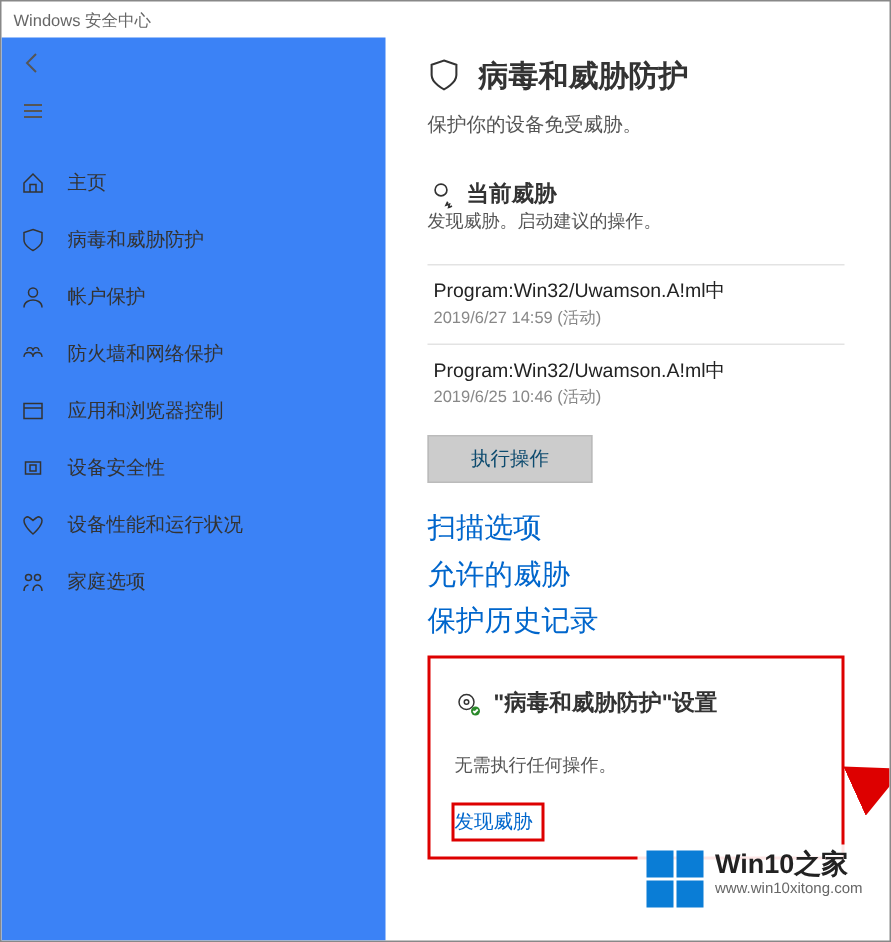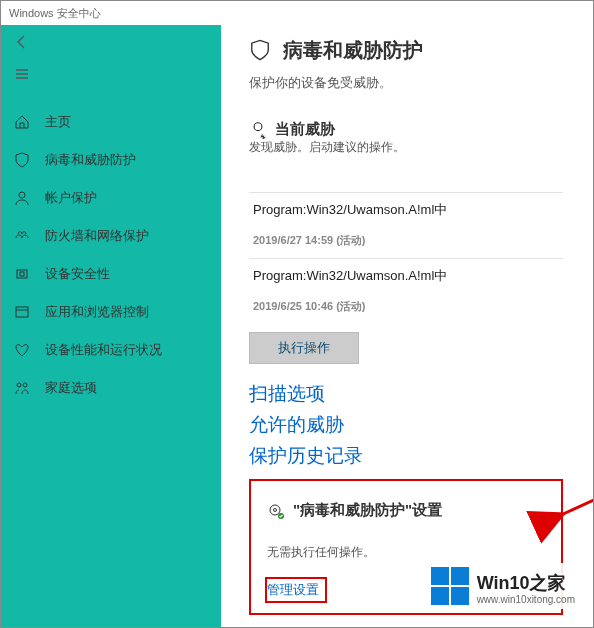--- a/index.html
+++ b/index.html
@@ -19,22 +19,22 @@
     align-items: center;
     padding-left: 8px;
     font-size: 11px;
     color: #666;
   }
   .container {
     display: flex;
     height: calc(100% - 24px);
   }
   .sidebar {
-    width: 220px;
-    background: #14b8a6;
+    width: 256px;
+    background: #3b82f6;
     display: flex;
     flex-direction: column;
     padding-top: 6px;
   }
   .top-icons {
     padding-left: 10px;
     display: flex;
     flex-direction: column;
     gap: 10px;
     margin-bottom: 18px;
@@ -67,28 +67,28 @@
   .page-head h2 { font-size: 20px; font-weight: 600; }
   .subtitle { font-size: 13px; color:#555; margin-bottom: 28px; }
   .section-head {
     display: flex;
     align-items: center;
     gap: 8px;
     font-size: 15px;
     font-weight: 600;
     margin-bottom: 0;
   }
-  .section-sub { font-size: 12px; color:#555; margin-bottom: 36px; }
+  .section-sub { font-size: 12px; color:#555; margin-bottom: 20px; }
   .threat-item {
     border-top: 1px solid #e3e3e3;
     padding: 8px 4px 10px 4px;
     margin-right: 30px;
   }
   .threat-item .tname { font-size: 13px; color:#222; }
-  .threat-item .tmeta { font-size: 11px; color:#888; margin-top:14px;font-weight:bold; }
+  .threat-item .tmeta { font-size: 11px; color:#888; margin-top:1px; }
   .action-btn {
     display:inline-block;
     background:#ccc;
     border:1px solid #bbb;
     padding: 6px 28px;
     font-size: 13px;
     color:#0c4a6e;
     margin: 8px 0 12px 0;
     text-align: right;
   }
@@ -130,21 +130,21 @@
     top: 380px;
     pointer-events:none;
   }
 
   
   .watermark {
     position:absolute;
     right: 12px;
     bottom: 18px;
     display:flex;
-    align-items:flex-end;
+    align-items:flex-start;
     gap:8px;
     background: rgba(255,255,255,0.9);
     padding: 4px 6px;
   }
   .wm-logo {
     display:grid;
     grid-template-columns: 18px 18px;
     grid-template-rows: 18px 18px;
     gap:2px;
   }
@@ -206,34 +206,34 @@
       <span class="icon">
         <svg width="16" height="16" viewBox="0 0 16 16">
             <path d="M4 6 C4 3 8 3 8 6 M8 6 C8 3 12 3 12 6 M2 10 C2 6 8 6 8 10 M8 10 C8 6 14 6 14 10" stroke="#333" stroke-width="0.9" fill="none"></path>
           </svg>
       </span>
       <span>防火墙和网络保护</span>
     </div>
     <div class="nav-item">
       <span class="icon">
         <svg width="16" height="16" viewBox="0 0 16 16">
+            <rect x="2" y="3" width="12" height="10" stroke="#333" fill="none"></rect>
+            <line x1="2" y1="6" x2="14" y2="6" stroke="#333"></line>
+          </svg>
+      </span>
+      <span>应用和浏览器控制</span>
+    </div>
+    <div class="nav-item">
+      <span class="icon">
+        <svg width="16" height="16" viewBox="0 0 16 16">
             <rect x="3" y="4" width="10" height="8" stroke="#333" fill="none"></rect>
             <rect x="6" y="6" width="4" height="4" stroke="#333" fill="none"></rect>
           </svg>
       </span>
       <span>设备安全性</span>
-    </div>
-    <div class="nav-item">
-      <span class="icon">
-        <svg width="16" height="16" viewBox="0 0 16 16">
-            <rect x="2" y="3" width="12" height="10" stroke="#333" fill="none"></rect>
-            <line x1="2" y1="6" x2="14" y2="6" stroke="#333"></line>
-          </svg>
-      </span>
-      <span>应用和浏览器控制</span>
     </div>
     <div class="nav-item">
       <span class="icon">
         <svg width="16" height="16" viewBox="0 0 16 16">
             <path d="M8 14 C8 14 2 9 2 5 C2 3 4 2 5.5 3 C6.5 3.6 8 5 8 5 C8 5 9.5 3.6 10.5 3 C12 2 14 3 14 5 C14 9 8 14 8 14 Z" stroke="#333" fill="none"></path>
           </svg>
       </span>
       <span>设备性能和运行状况</span>
     </div>
     <div class="nav-item">
@@ -292,21 +292,21 @@
               <circle cx="8" cy="8" r="5" stroke="#333" fill="none"></circle>
               <circle cx="8" cy="8" r="1.5" stroke="#333" fill="none"></circle>
               <circle cx="14" cy="14" r="3" fill="#2a8a2a"></circle>
               <path d="M12.5 14 l1 1 l2 -2" stroke="#fff" stroke-width="1.2" fill="none"></path>
             </svg>
         </span>
         <span>"病毒和威胁防护"设置</span>
       </div>
       <div class="ssub">无需执行任何操作。</div>
       <span class="manage-link-wrap">
-        <span class="manage-link">管理设置</span>
+        <span class="manage-link">发现威胁</span>
       </span>
     </div>
 
 
     
     <svg class="arrow-svg" width="280" height="160">
       <defs>
         <marker id="ah" markerWidth="12" markerHeight="12" refX="2" refY="6" orient="auto">
           <path d="M12 0 L0 6 L12 12 Z" fill="#d00"></path>
         </marker>

